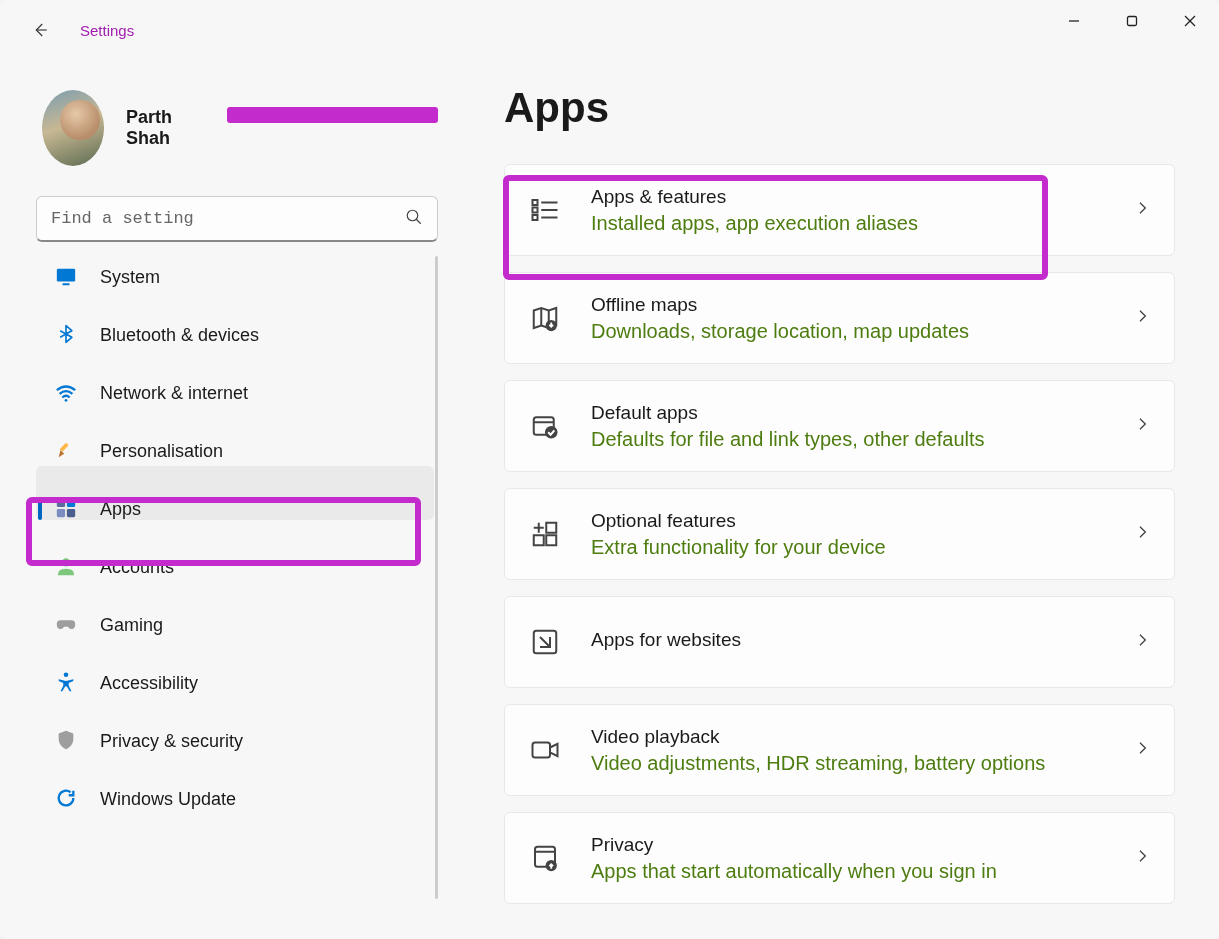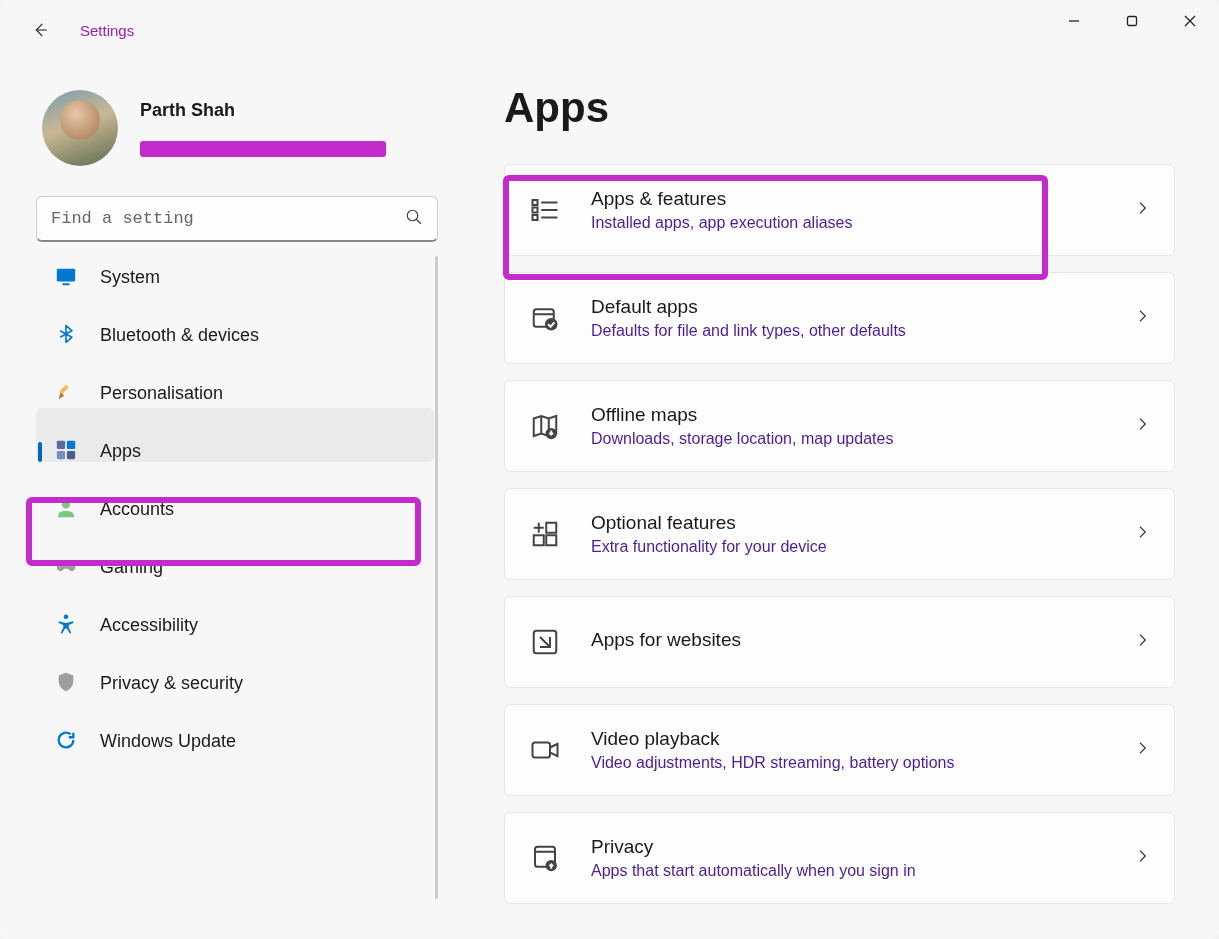--- a/index.html
+++ b/index.html
@@ -74,21 +74,21 @@
     overflow: hidden;
   }
   .avatar::after {
     content: "";
     position: absolute;
     left: 18px; top: 10px;
     width: 40px; height: 40px;
     border-radius: 50%;
     background: radial-gradient(circle at 40% 35%, #e6c9a8 0%, #b88d6a 70%);
   }
-  .user-text { display: flex; flex-direction: column; gap: 20px;}
+  .user-text { display: flex; gap: 20px;}
   .user-name {
     font-size: 18px;
     font-weight: 600;
     color: #1a1a1a;
   }
   .email-redact {
     width: 246px; height: 16px;
     background: #c32bcd;
     border-radius: 3px;
   }
@@ -185,22 +185,22 @@
     color: #444;
     display: flex; align-items: center; justify-content: center;
   }
   .card-text { flex: 1; }
   .card-title {
     font-size: 19px;
     color: #1a1a1a;
     margin-bottom: 4px;
   }
   .card-sub {
-    font-size: 16px;
-    color: #4c1d95;
+    font-size: 20px;
+    color: #4d7c0f;
   }
   .chevron {
     color: #444;
   }
 
   
   .hl-box {
     position: absolute;
     border: 6px solid #c32bcd;
     border-radius: 6px;
@@ -279,20 +279,31 @@
         <div class="nav-item">
           <span class="nav-icon">
             <svg width="20" height="20" viewBox="0 0 24 24" fill="#0078d4">
                 <path d="M12 2v20l7-6-7-4 7-4-7-6z" fill="none" stroke="#0078d4" stroke-width="2" stroke-linejoin="round"></path>
                 <path d="M5 8l7 4-7 4" fill="none" stroke="#0078d4" stroke-width="2"></path>
               </svg>
           </span>
           <span class="nav-label">Bluetooth &amp; devices</span>
         </div>
 
+        <div class="nav-item">
+          <span class="nav-icon">
+            <svg width="22" height="22" viewBox="0 0 24 24">
+                <path d="M2 10 Q12 2 22 10" fill="none" stroke="#0078d4" stroke-width="2.5"></path>
+                <path d="M5 14 Q12 8 19 14" fill="none" stroke="#0078d4" stroke-width="2.5"></path>
+                <path d="M8 18 Q12 14 16 18" fill="none" stroke="#0078d4" stroke-width="2.5"></path>
+                <circle cx="12" cy="21" r="1.5" fill="#0078d4"></circle>
+              </svg>
+          </span>
+          <span class="nav-label">Network &amp; internet</span>
+        </div>
 
         <div class="nav-item">
           <span class="nav-icon">
             <svg width="22" height="22" viewBox="0 0 24 24">
                 <path d="M4 20 L6 12 L10 16 L4 20" fill="#b87333"></path>
                 <rect x="8" y="4" width="4" height="10" rx="1" transform="rotate(45 10 9)" fill="#ffb74d"></rect>
               </svg>
           </span>
           <span class="nav-label">Personalisation</span>
         </div>
@@ -385,60 +396,60 @@
           <span class="chevron">
             <svg width="16" height="16" viewBox="0 0 24 24" fill="none" stroke="#444" stroke-width="2">
                 <path d="M9 4l8 8-8 8"></path>
               </svg>
           </span>
         </div>
 
         <div class="card">
           <span class="card-icon">
             <svg width="30" height="30" viewBox="0 0 24 24" fill="none" stroke="#444" stroke-width="1.6">
+                <path d="M3 6l6-2 6 2 6-2v14l-6 2-6-2-6 2z"></path>
+                <path d="M9 4v14M15 6v14"></path>
+                <circle cx="17" cy="18" r="4.5" fill="#444" stroke="none"></circle>
+                <path d="M17 15.5v3M15.5 17.5l1.5 1.5 1.5-1.5" stroke="#fff" stroke-width="1.4"></path>
+              </svg>
+          </span>
+          <div class="card-text">
+            <div class="card-title">Offline maps</div>
+            <div class="card-sub">Downloads, storage location, map updates</div>
+          </div>
+          <span class="chevron">
+            <svg width="16" height="16" viewBox="0 0 24 24" fill="none" stroke="#444" stroke-width="2">
+                <path d="M9 4l8 8-8 8"></path>
+              </svg>
+          </span>
+        </div>
+
+        <div class="card">
+          <span class="card-icon">
+            <svg width="30" height="30" viewBox="0 0 24 24" fill="none" stroke="#444" stroke-width="1.6">
                 <rect x="3" y="5" width="16" height="14" rx="2"></rect>
                 <path d="M3 9h16"></path>
                 <circle cx="17" cy="17" r="5" fill="#444" stroke="none"></circle>
                 <path d="M14.5 17l2 2 3-3.5" stroke="#fff" stroke-width="1.6"></path>
               </svg>
           </span>
           <div class="card-text">
             <div class="card-title">Default apps</div>
             <div class="card-sub">Defaults for file and link types, other defaults</div>
           </div>
           <span class="chevron">
             <svg width="16" height="16" viewBox="0 0 24 24" fill="none" stroke="#444" stroke-width="2">
                 <path d="M9 4l8 8-8 8"></path>
               </svg>
           </span>
         </div>
 
         <div class="card">
           <span class="card-icon">
             <svg width="30" height="30" viewBox="0 0 24 24" fill="none" stroke="#444" stroke-width="1.6">
-                <path d="M3 6l6-2 6 2 6-2v14l-6 2-6-2-6 2z"></path>
-                <path d="M9 4v14M15 6v14"></path>
-                <circle cx="17" cy="18" r="4.5" fill="#444" stroke="none"></circle>
-                <path d="M17 15.5v3M15.5 17.5l1.5 1.5 1.5-1.5" stroke="#fff" stroke-width="1.4"></path>
-              </svg>
-          </span>
-          <div class="card-text">
-            <div class="card-title">Offline maps</div>
-            <div class="card-sub">Downloads, storage location, map updates</div>
-          </div>
-          <span class="chevron">
-            <svg width="16" height="16" viewBox="0 0 24 24" fill="none" stroke="#444" stroke-width="2">
-                <path d="M9 4l8 8-8 8"></path>
-              </svg>
-          </span>
-        </div>
-
-        <div class="card">
-          <span class="card-icon">
-            <svg width="30" height="30" viewBox="0 0 24 24" fill="none" stroke="#444" stroke-width="1.6">
                 <rect x="3" y="13" width="8" height="8"></rect>
                 <rect x="13" y="13" width="8" height="8"></rect>
                 <rect x="13" y="3" width="8" height="8"></rect>
                 <path d="M7 3v8M3 7h8"></path>
               </svg>
           </span>
           <div class="card-text">
             <div class="card-title">Optional features</div>
             <div class="card-sub">Extra functionality for your device</div>
           </div>

